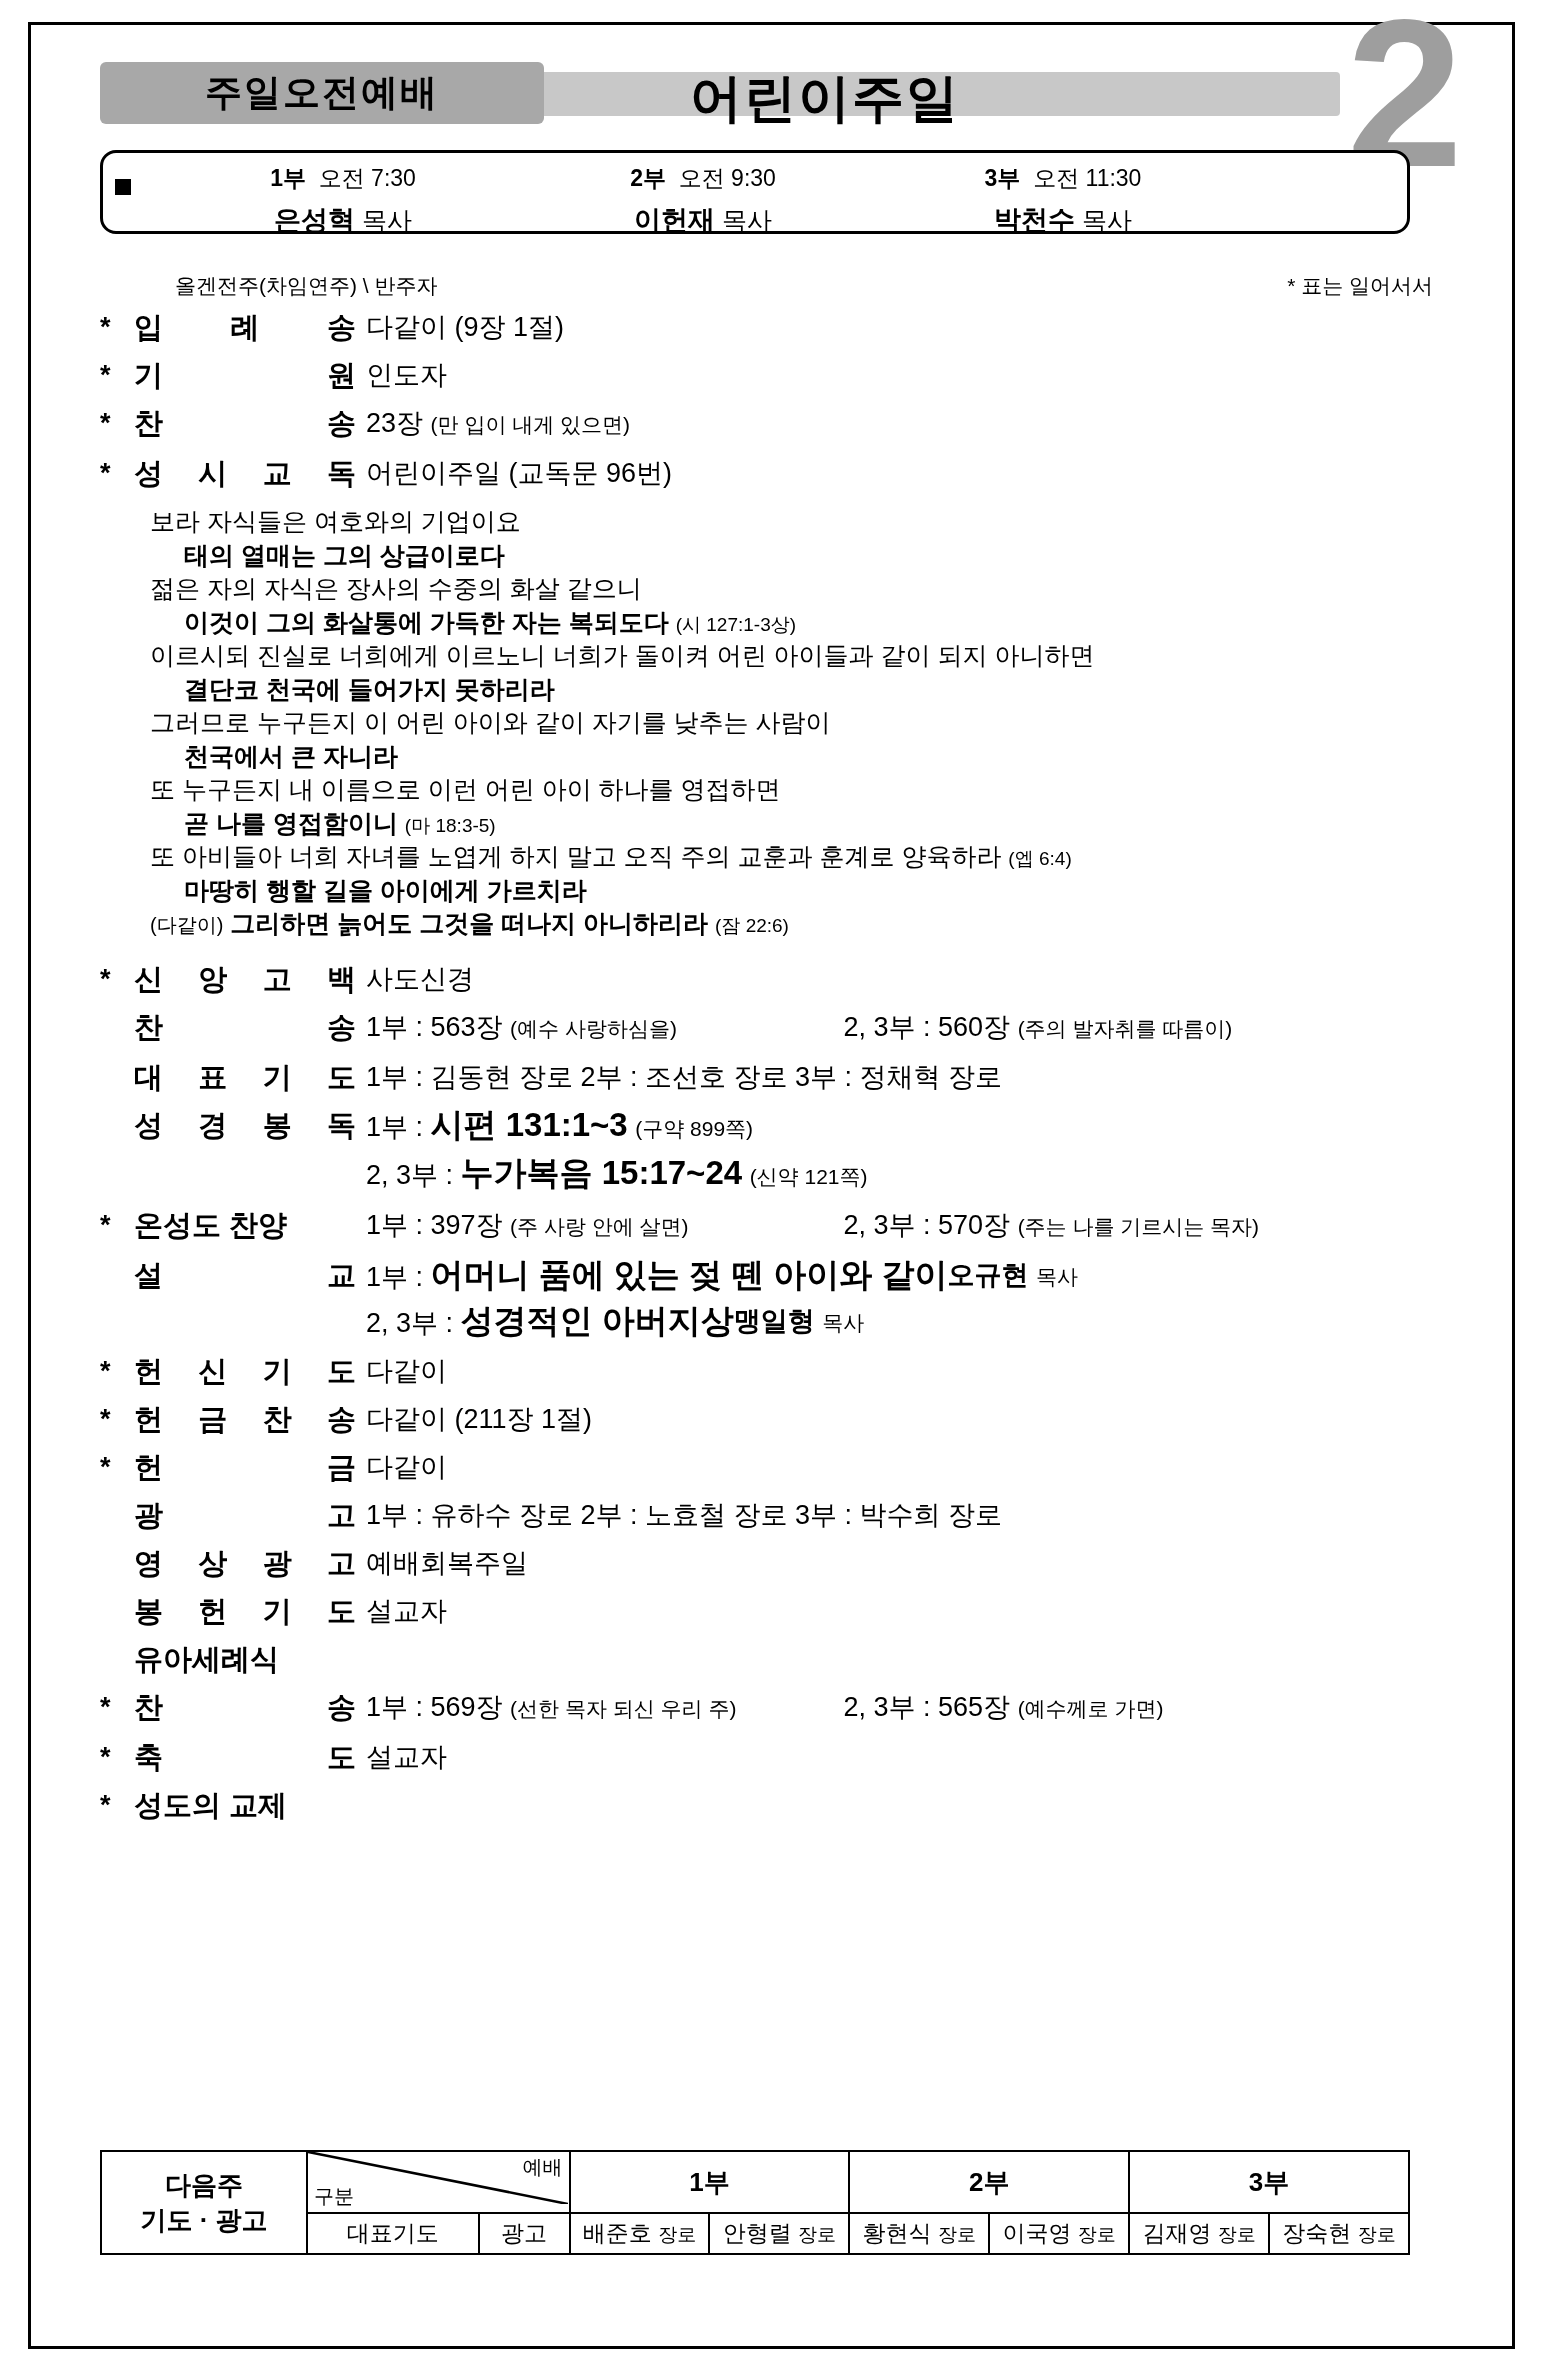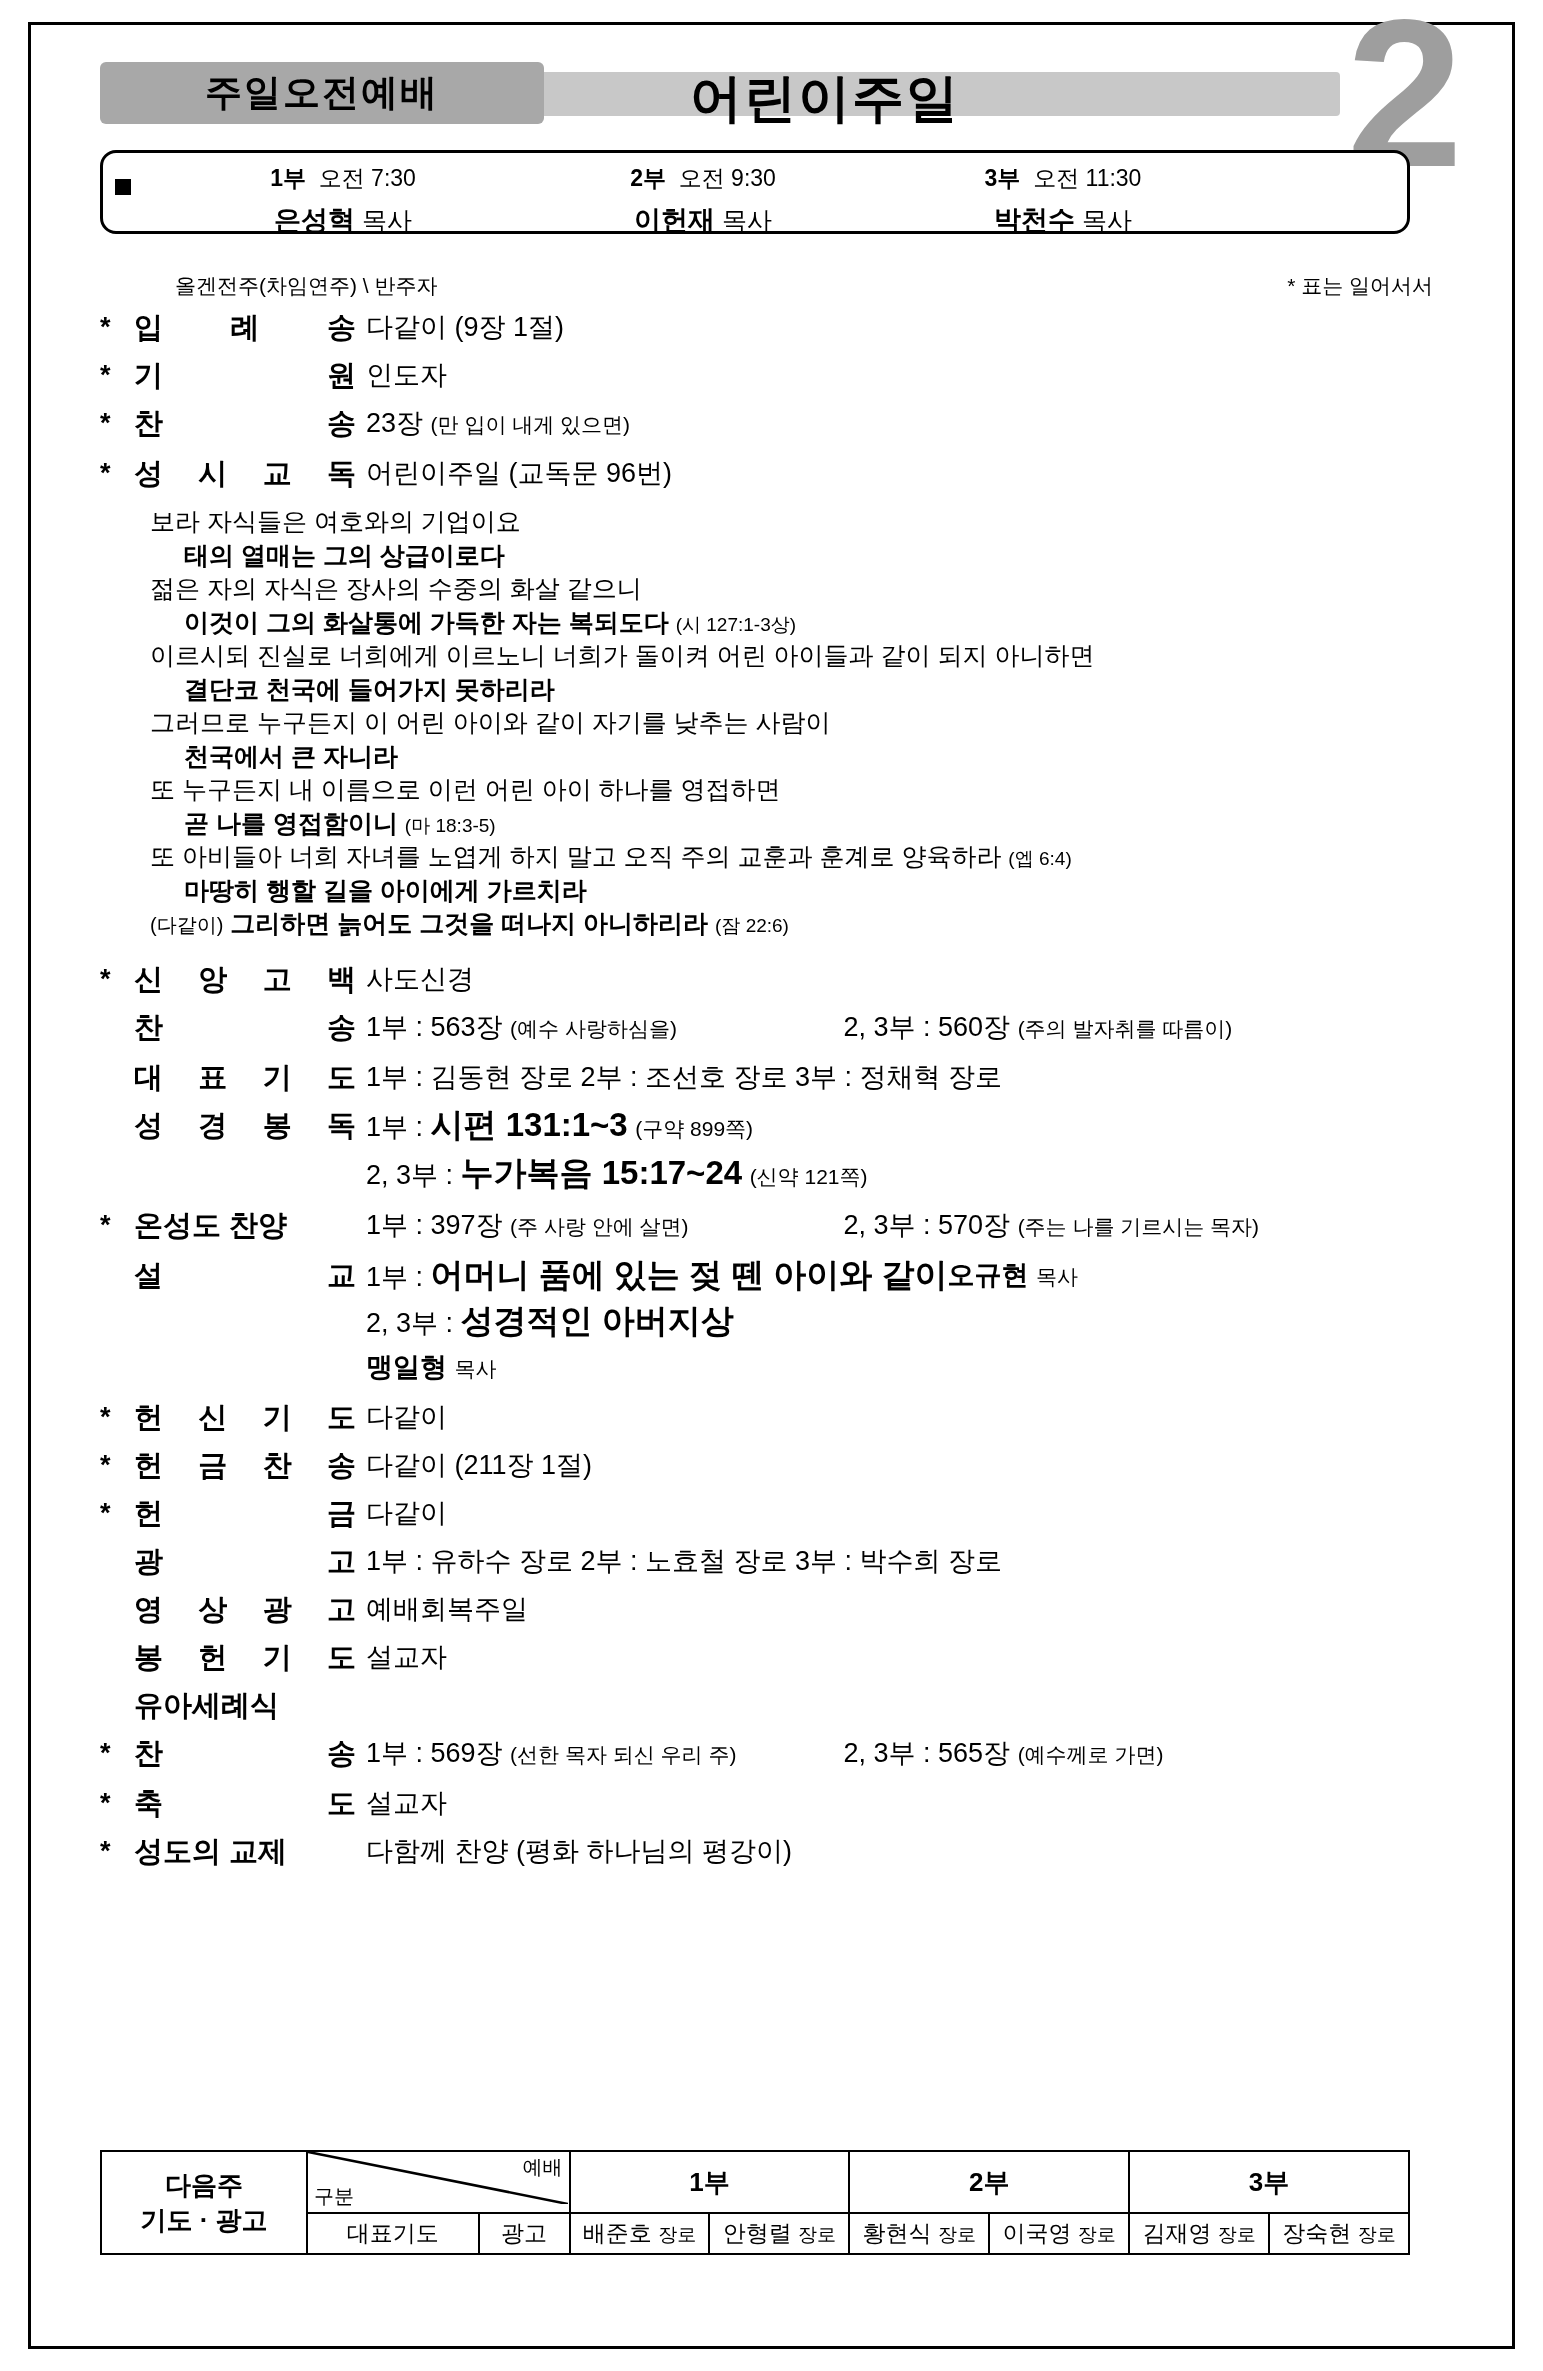--- a/index.html
+++ b/index.html
@@ -375,21 +375,21 @@
       <div class="star"></div>
       <div class="label">
           <span>설</span>
           <span>교</span>
         </div>
       <div class="val">
         <div style="display:flex; justify-content:flex-start; padding-right:20px;">
           <span><span>1부 : </span><span class="bigser">어머니 품에 있는 젖 뗀 아이와 같이</span></span>
           <span><span class="bold">오규현</span> <span class="sm">목사</span></span>
         </div>
-        <div style="display:flex; padding-right:20px;flex-direction:column;">
+        <div style="display:flex; padding-right:20px;">
           <span><span>2, 3부 : </span><span class="bigser">성경적인 아버지상</span></span>
           <span><span class="bold">맹일형</span> <span class="sm">목사</span></span>
         </div>
       </div>
     </div>
 
     <div class="row">
       <div class="star">*</div>
       <div class="label">
           <span>헌</span>
@@ -473,21 +473,20 @@
       <div class="label">
           <span>축</span>
           <span>도</span>
         </div>
       <div class="val">설교자</div>
     </div>
 
     <div class="row">
       <div class="star">*</div>
       <div class="label tight">성도의 교제</div>
-      <div class="val">다함께 찬양 (평화 하나님의 평강이)</div>
     </div>
 
   </div>
 
   <table class="btm">
     <tbody>
         <tr>
       <td class="head2" rowspan="2">
         <div>다음주</div>
         <div>기도 · 광고</div>

